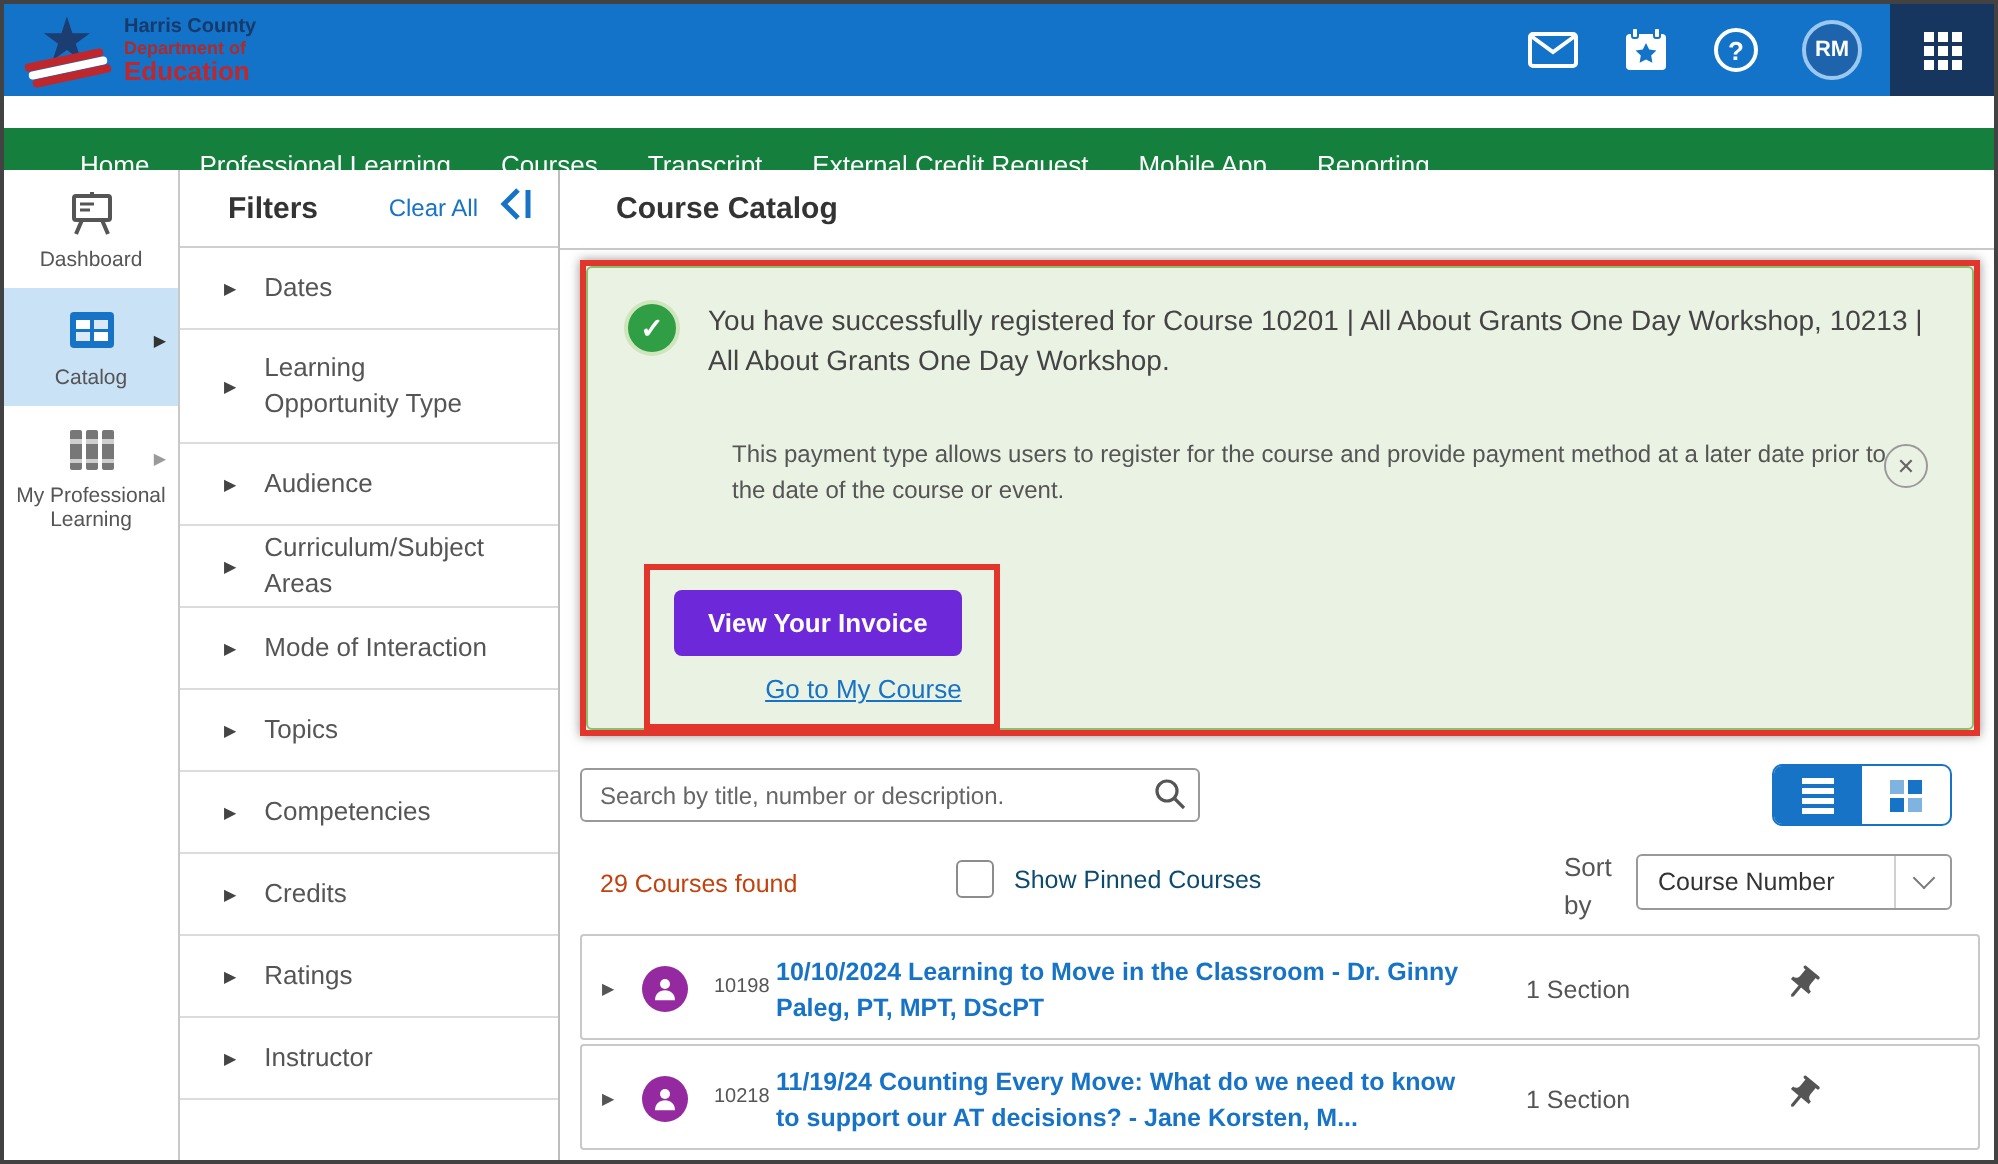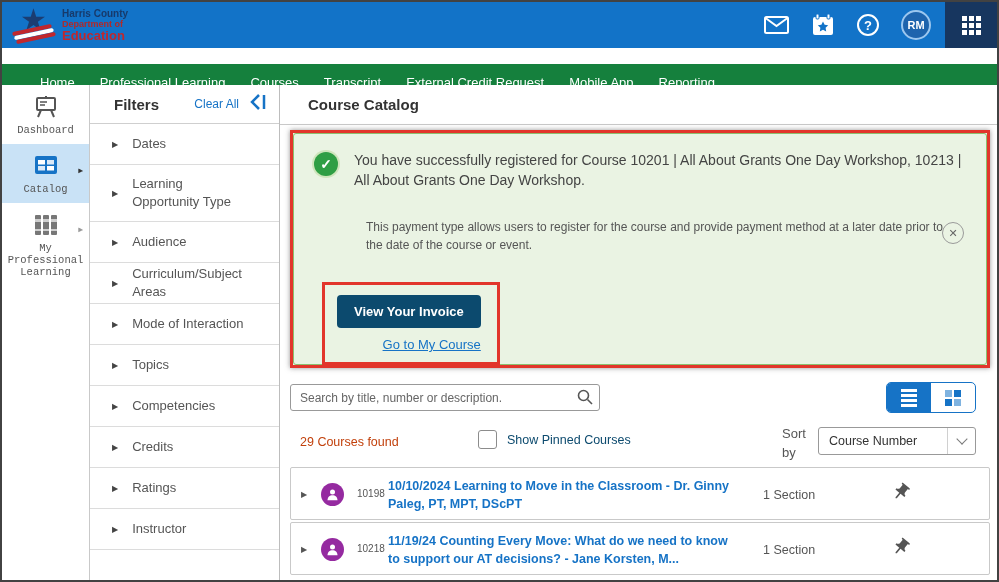--- a/index.html
+++ b/index.html
@@ -32,21 +32,21 @@
   .apps-block { position:absolute; right:0; top:0; width:52px; height:46px; background:#17365f;
                 display:flex; align-items:center; justify-content:center; cursor:pointer; }
   .grid9 { display:grid; grid-template-columns:repeat(3,5px); grid-template-rows:repeat(3,5px); gap:2px; }
   .grid9 span { background:#fff; }
   
   .navbar { position:absolute; left:0; top:46px; width:100%; height:37px; background:#15803d;
             display:flex; align-items:center; padding-left:38px; gap:25px;margin-top:16px; }
   .navbar .nav-item { color:#fff; font-size:13px; cursor:pointer; white-space:nowrap; }
   
   .sidebar { position:absolute; left:0; top:83px; width:88px; height:499px; background:#fff; border-right:1px solid #c9c9c9; }
-  .side-item { position:relative; width:100%; text-align:center; padding:9px 4px 8px; color:#555; font-size:10.5px; cursor:pointer;font-family:Liberation Mono, monospace; }
+  .side-item { position:relative; width:100%; text-align:center; padding:9px 4px 8px; color:#555; font-size:10.5px; cursor:pointer; }
   .side-item.selected { background:#c9e2f6; }
   .side-item .caret { position:absolute; right:6px; top:22px; font-size:8px; color:#333; }
   .side-item .caret.light { color:#9a9a9a; }
   .side-icon { height:26px; margin-bottom:4px; display:flex; align-items:center; justify-content:center; }
   .books { display:flex; gap:2px; align-items:flex-end; }
   .books i { display:block; width:6px; height:20px; border-radius:1px;
              background:linear-gradient(#777 0 22%, #cfcfcf 22% 34%, #777 34% 72%, #cfcfcf 72% 82%, #777 82% 100%); }
   
   .filters { position:absolute; left:88px; top:83px; width:190px; height:499px; background:#fff; border-right:1px solid #bdbdbd; }
   .filters-header { height:39px; display:flex; align-items:center; padding:0 12px 0 24px; border-bottom:1px solid #cfcfcf; }
@@ -68,21 +68,21 @@
                    border:1px solid #8bbf6e; border-radius:3px; padding:16px 18px; }
   .succ-row { display:flex; }
   .check-badge { flex:none; width:24px; height:24px; border-radius:50%; background:#2f9e44;
                  box-shadow:0 0 0 2px #cfe5bc; color:#fff; font-size:14px; font-weight:bold;
                  display:flex; align-items:center; justify-content:center; margin:2px 2px 0 2px; }
   .succ-msg { margin-left:14px; width:630px; font-size:14px; color:#444; line-height:1.45; }
   .pay-note { margin:27px 0 0 54px; width:585px; font-size:12px; color:#555; line-height:1.5; }
   .close-x { position:absolute; right:22px; top:88px; width:22px; height:22px; border:1px solid #9a9a9a;
              border-radius:50%; color:#666; font-size:11px; display:flex; align-items:center; justify-content:center; cursor:pointer; }
   .cta-box { position:absolute; left:28px; top:148px; padding:10px 16px 10px 12px; }
-  .invoice-btn { display:inline-block; background:#0c4a6e; color:#fff; font-size:13px; font-weight:bold;
+  .invoice-btn { display:inline-block; background:#6d28d9; color:#fff; font-size:13px; font-weight:bold;
                  border:none; border-radius:4px; padding:9px 17px; cursor:pointer; font-family:inherit; }
   .mycourse-link { display:block; margin-top:9px; color:#1673c6; font-size:13px; text-decoration:underline; cursor:pointer;text-align:right; }
   
   .search-row { position:absolute; left:10px; top:299px; width:700px; height:30px; }
   .search-box { position:absolute; left:0; top:0; width:310px; height:27px; }
   .search-input { width:100%; height:100%; border:1px solid #999; border-radius:3px; padding:0 30px 0 9px;
                   font-size:12px; color:#444; font-family:inherit; }
   .search-input::placeholder { color:#666; }
   .search-mag { position:absolute; right:7px; top:5px; }
   .view-toggle { position:absolute; right:14px; top:-2px; width:90px; height:31px; border:1px solid #1673c6;

